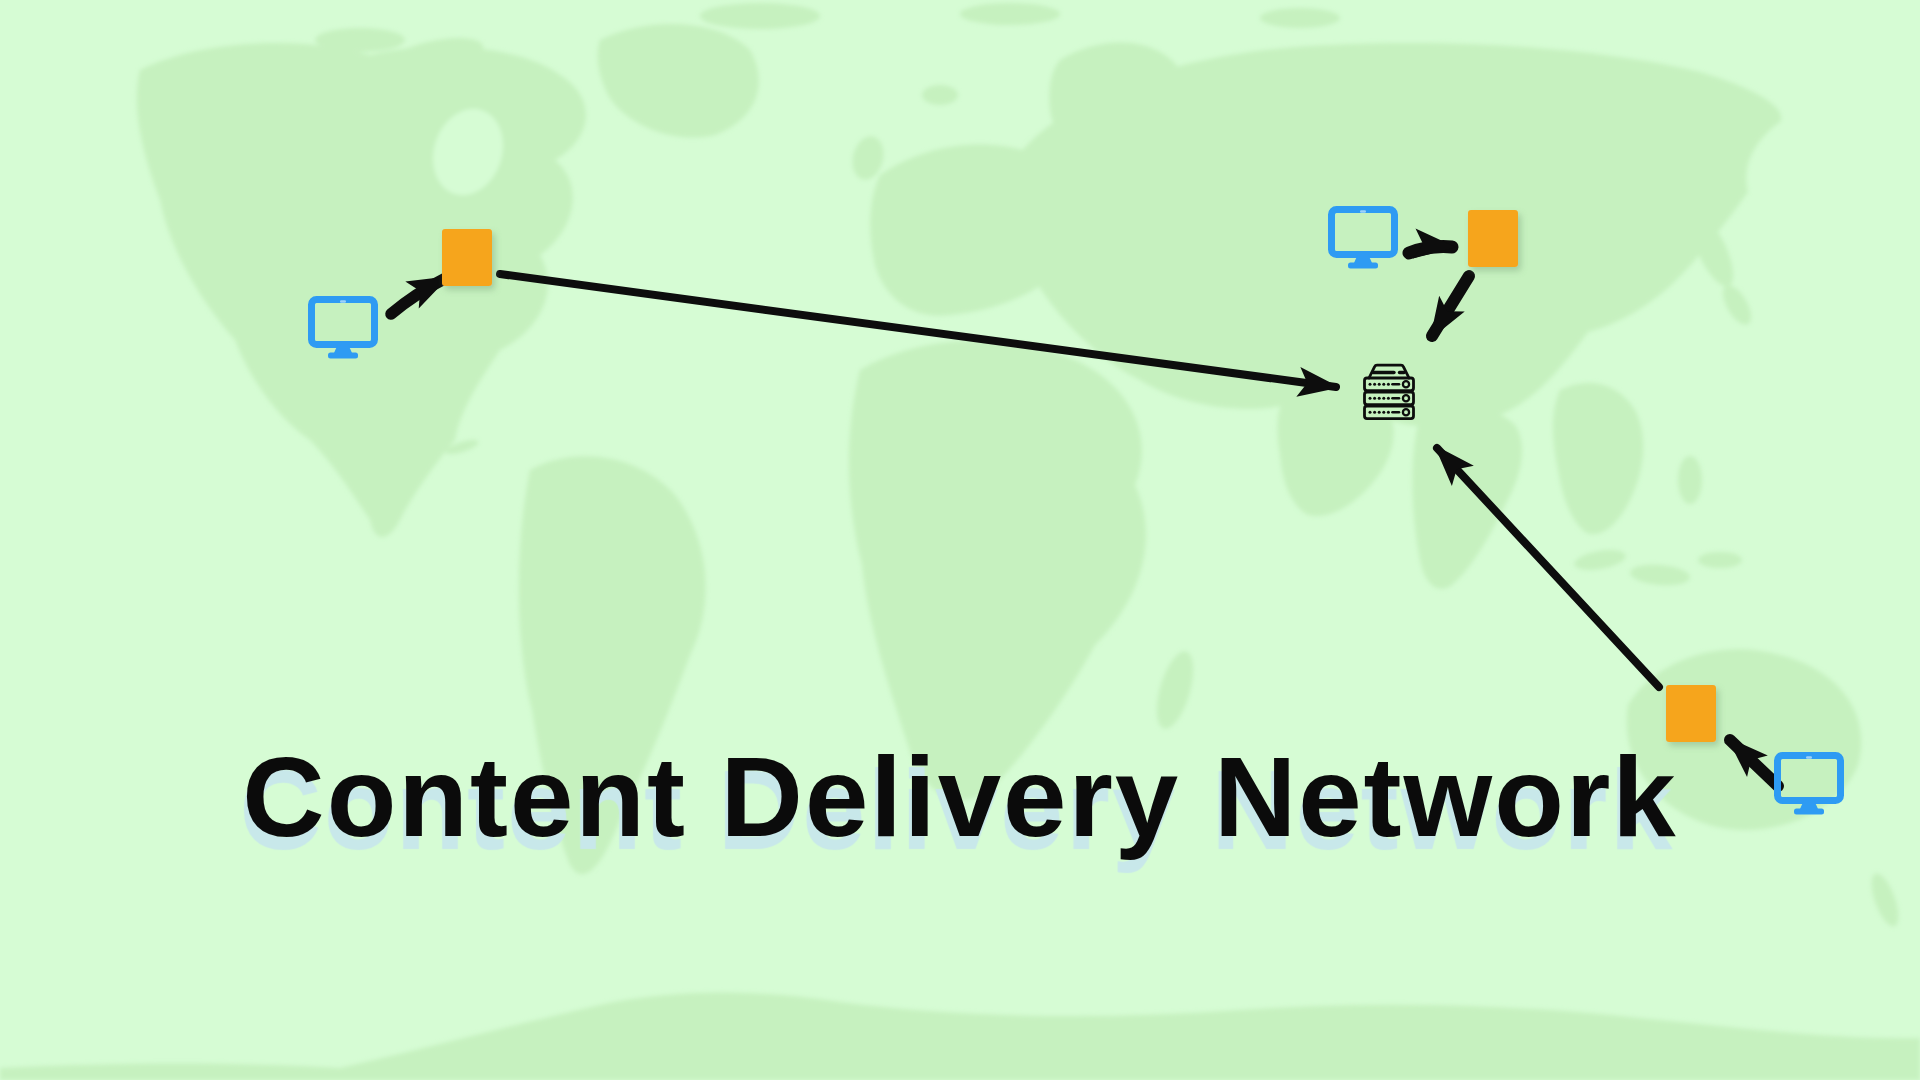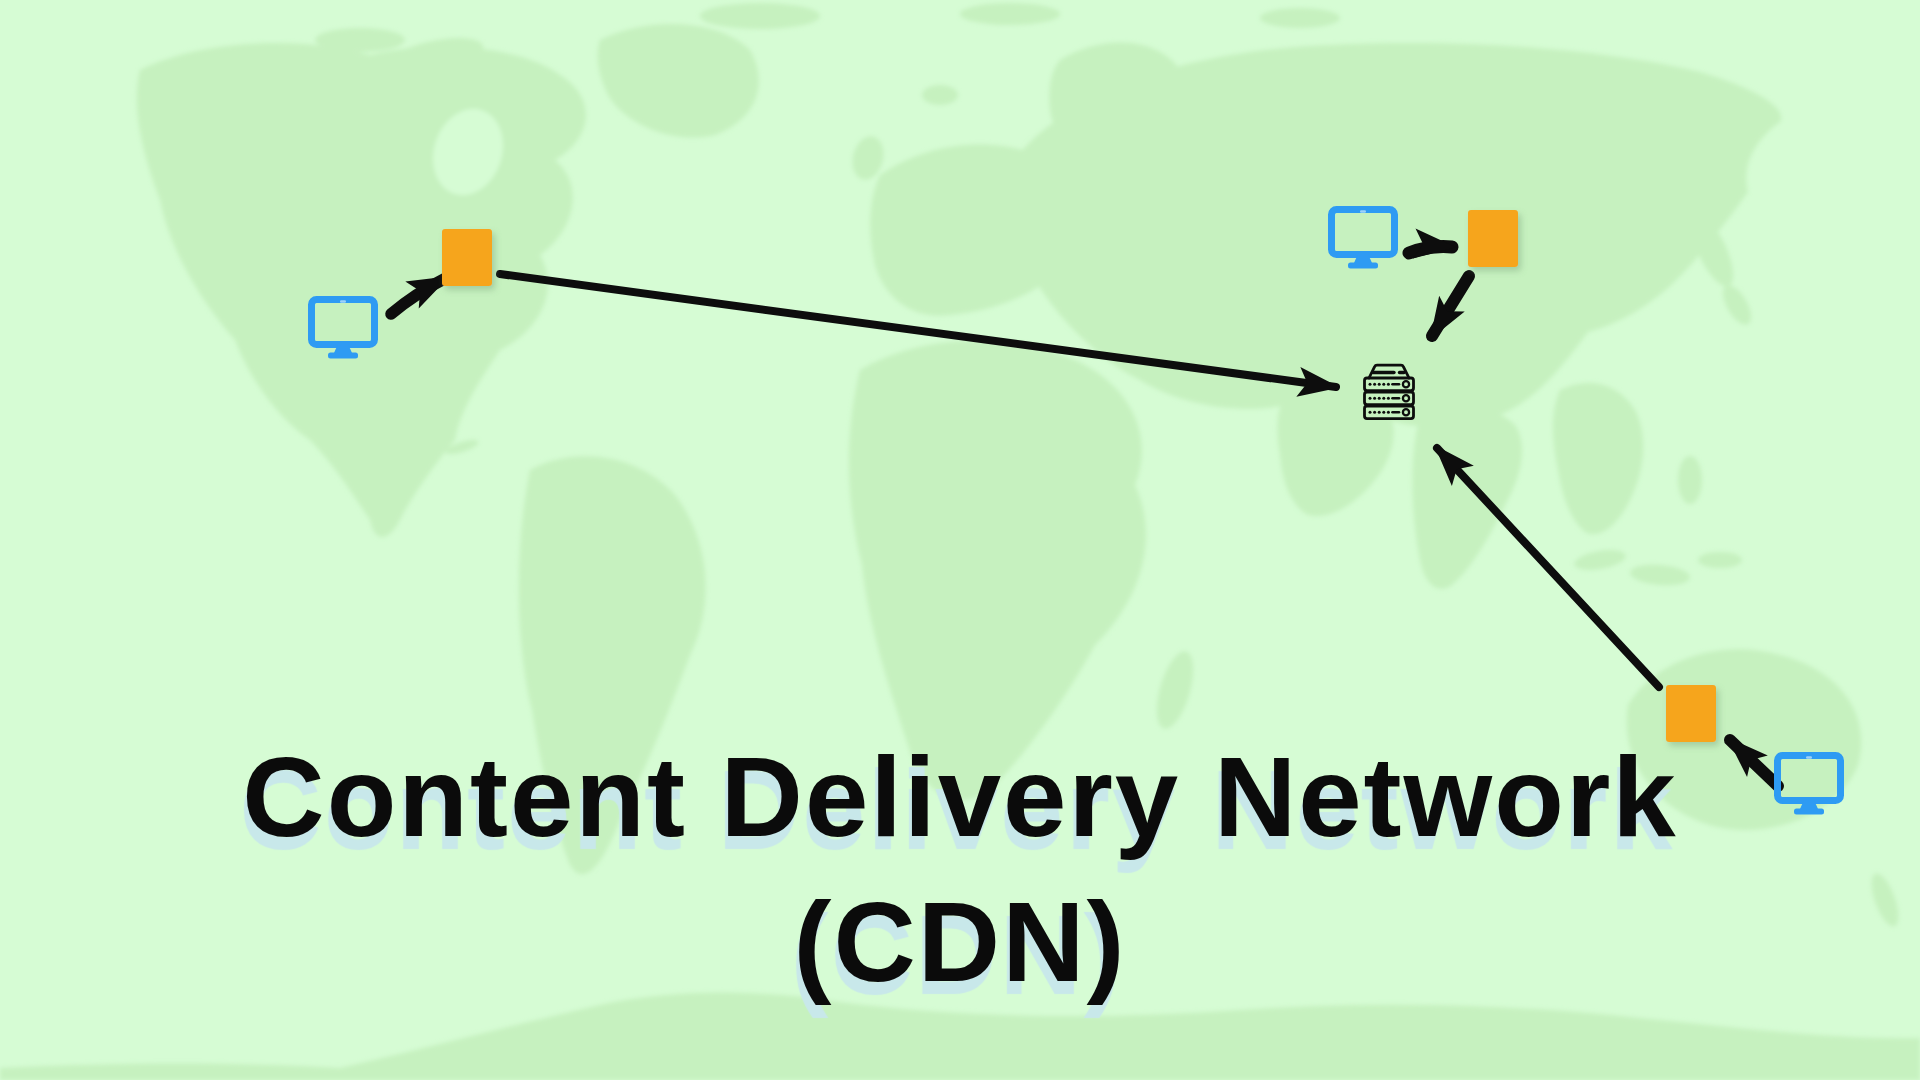--- a/index.html
+++ b/index.html
@@ -170,16 +170,15 @@
 
     <use href="#edgeSquare" x="442" y="229"></use>
     <use href="#edgeSquare" x="1468" y="210"></use>
     <use href="#edgeSquare" x="1666" y="685"></use>
 
     <use href="#serverRack" x="1356" y="361"></use>
   </svg>
 
   <div class="title">
     <div>Content Delivery Network</div>
-    <div>(CDN)</div>
   </div>
 
 </div>
 
 </body></html>

